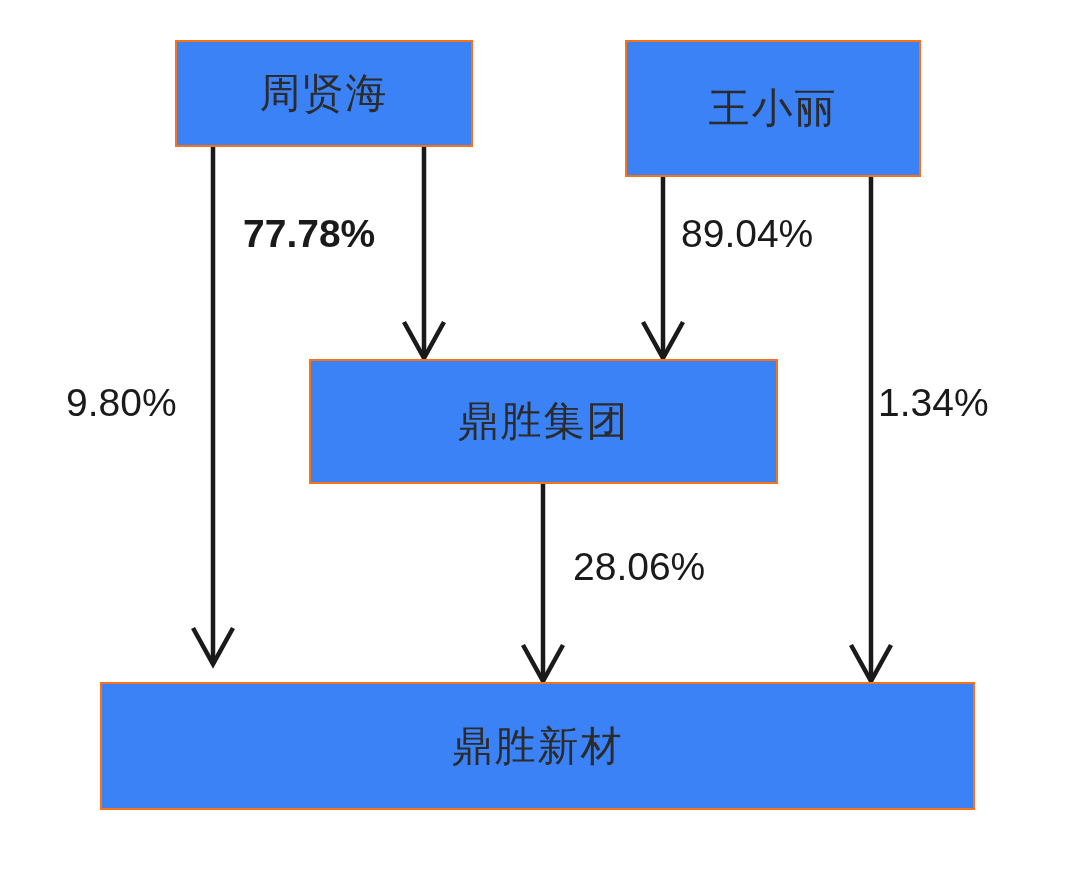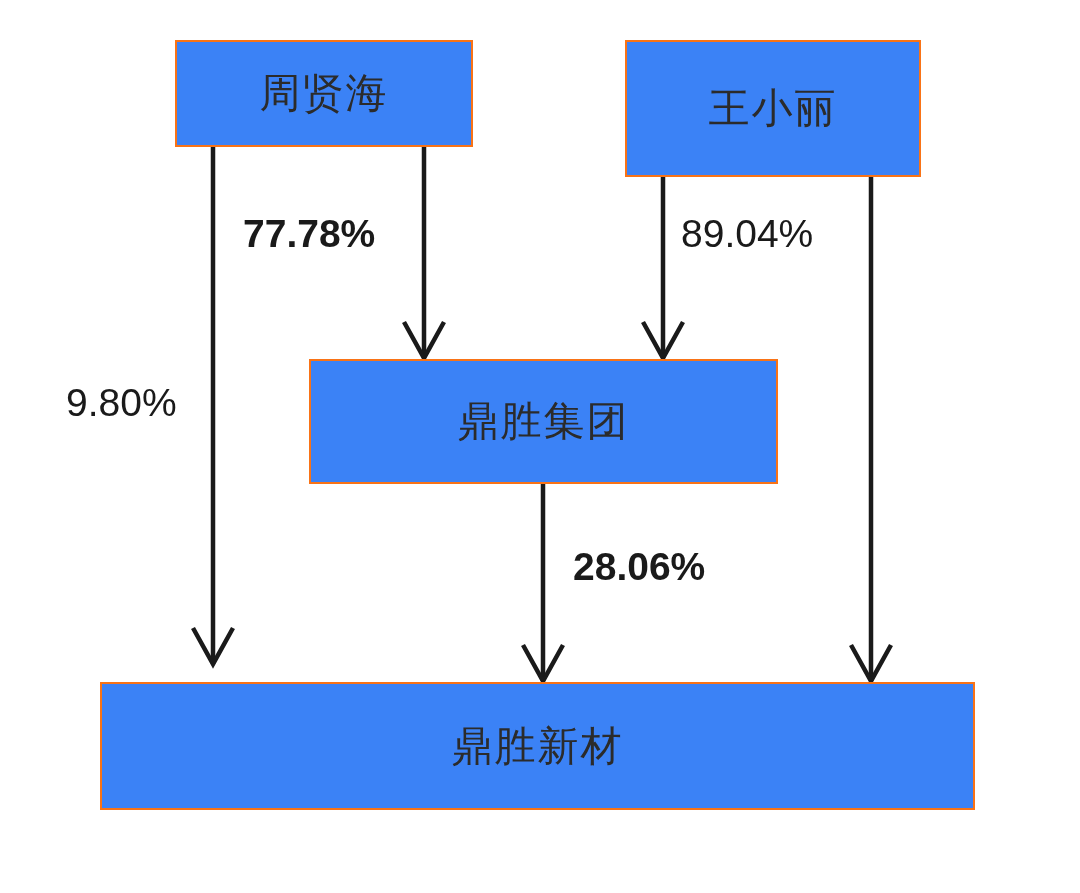--- a/index.html
+++ b/index.html
@@ -57,21 +57,21 @@
   
   #node-zhou   { left: 175px; top: 40px;  width: 298px; height: 107px; }
   #node-wang   { left: 625px; top: 40px;  width: 296px; height: 137px; }
   #node-group  { left: 309px; top: 359px; width: 469px; height: 125px; }
   #node-target { left: 100px; top: 682px; width: 875px; height: 128px; }
   
   #label-zhou-group   { left: 243px; top: 214px; font-weight: bold; }
   #label-wang-group   { left: 681px; top: 214px; }
   #label-zhou-target  { left: 22px;  top: 383px; margin-left: 44px; }
   #label-wang-target  { left: 878px; top: 383px; }
-  #label-group-target { left: 573px; top: 547px; font-weight: bold; }
+  #label-group-target { left: 573px; top: 547px; }
 </style>
 </head>
 <body>
 
 <div id="diagram-canvas">
 
   <svg id="diagram-svg" viewBox="0 0 1080 893" xmlns="http://www.w3.org/2000/svg">
 
     <g>
       <line x1="213" y1="147" x2="213" y2="664" stroke="#1a1a1a" stroke-width="4.5"></line>
@@ -114,16 +114,17 @@
   <div class="node-box" id="node-group">
     <span class="node-label">鼎胜集团</span>
   </div>
 
   <div class="edge-label" id="label-zhou-group">77.78%</div>
 
   <div class="edge-label" id="label-wang-group">89.04%</div>
 
   <div class="edge-label" id="label-zhou-target">9.80%</div>
 
+  <div class="edge-label" id="label-wang-target">1.34%</div>
 
   <div class="edge-label" id="label-group-target">28.06%</div>
 
 </div>
 
 </body></html>

